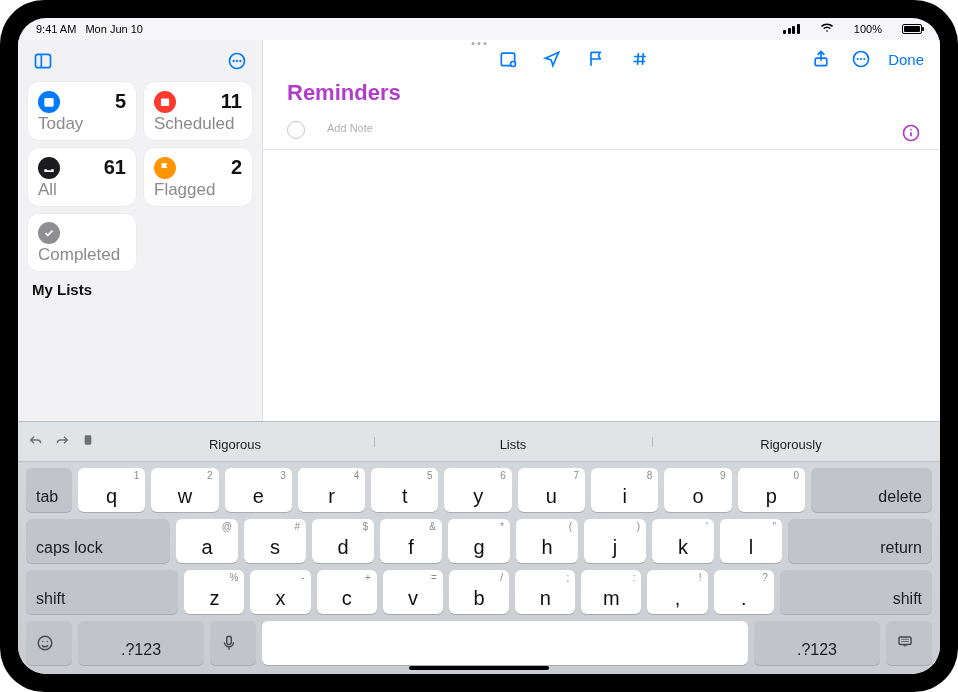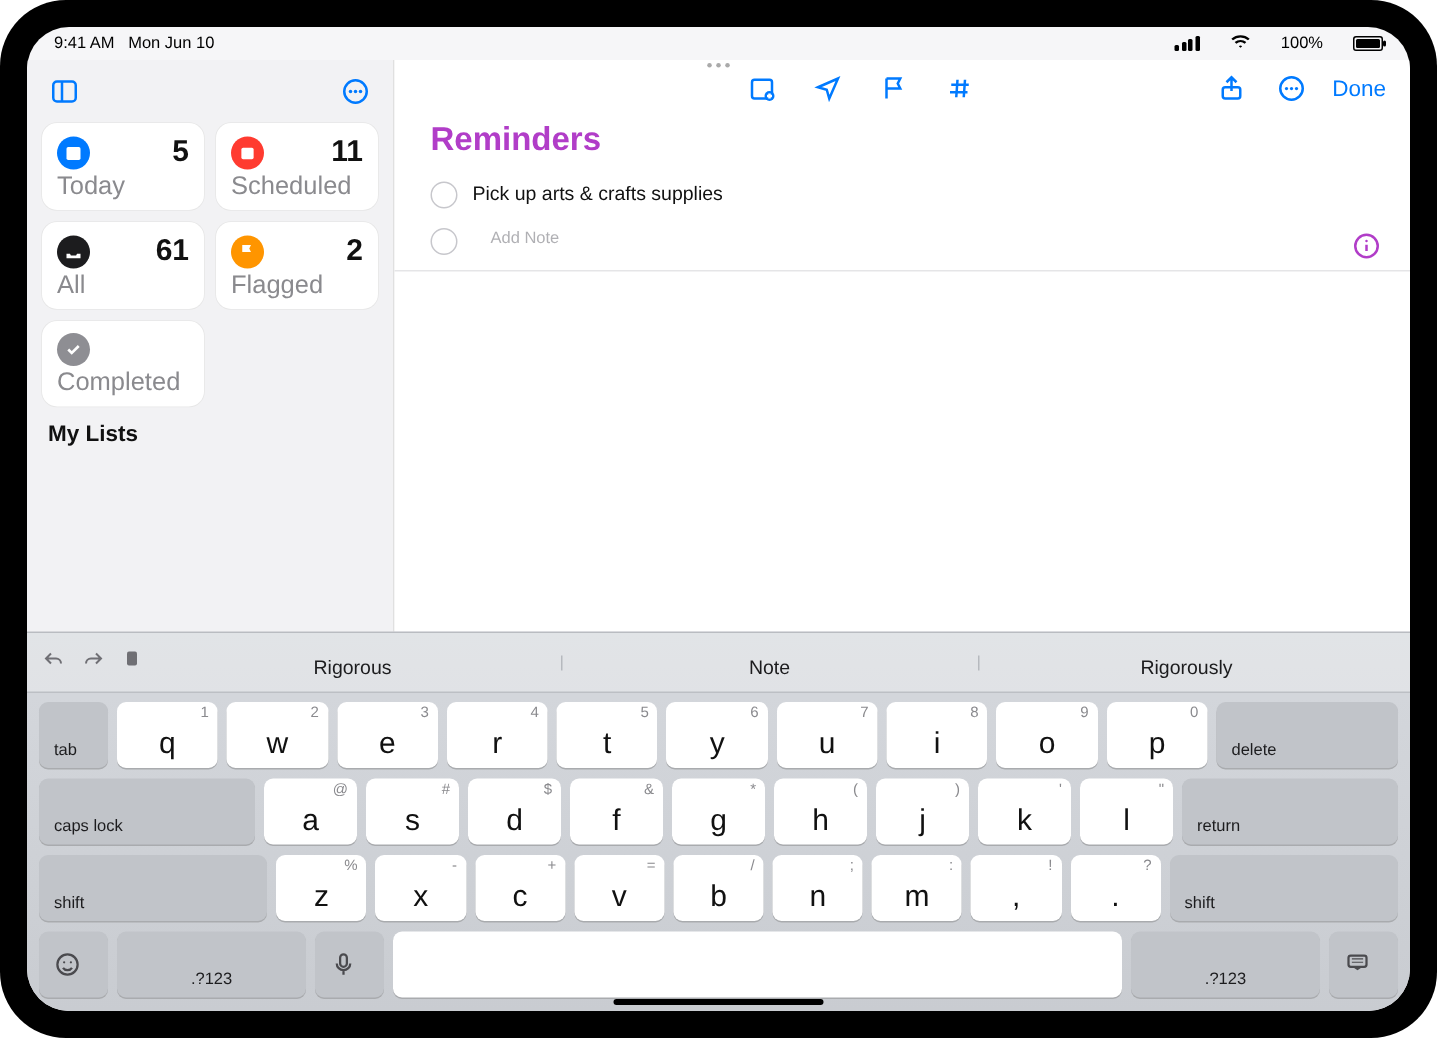--- a/index.html
+++ b/index.html
@@ -82,22 +82,22 @@
 
   .kb{padding:6px 8px 2px;}
   .krow{display:flex;gap:6px;margin-bottom:7px;}
   .key{
     background:#fff;border-radius:6px;box-shadow:0 1px 0 #a9abae;
     display:flex;align-items:flex-end;justify-content:center;
     font-size:20px;color:#111;position:relative;padding-bottom:4px;
     height:44px;flex:1;
   }
   .key .alt{position:absolute;top:2px;right:6px;font-size:10px;color:#8a8a8e;}
-  .key.mod{background:#c1c4c9;font-size:11px;justify-content:flex-start;padding:0 10px 6px;align-items:flex-end;color:#1c1c1e;}
-  .key.mod.right{}
+  .key.mod{background:#c1c4c9;font-size:16px;justify-content:flex-start;padding:0 10px 6px;align-items:flex-end;color:#1c1c1e;}
+  .key.mod.right{justify-content:flex-end;}
   .key.space{flex:5.5;}
   .key.wide1{flex:1.5;} .key.wide2{flex:2;} .key.wide3{flex:2.2;}
   .key.micro{flex:0 0 46px;}
   .key.iconk{align-items:center;padding-bottom:0;}
   .key.iconk svg{width:18px;height:18px;color:#4a4a4e;}
 
   .home-ind{position:absolute;bottom:4px;left:50%;transform:translateX(-50%);width:140px;height:4px;background:#000;border-radius:2px;}
 </style>
 </head>
 <body>
@@ -254,24 +254,20 @@
                   <circle cx="8" cy="12" r="1.3" fill="#007aff"></circle>
                   <circle cx="12" cy="12" r="1.3" fill="#007aff"></circle>
                   <circle cx="16" cy="12" r="1.3" fill="#007aff"></circle>
                 </svg>
               </span>
           <span class="done">Done</span>
         </div>
       </div>
       <div class="title">Reminders</div>
 
-      <div class="todo">
-        <span class="ring"></span>
-        <span class="txt">Pick up arts &amp; crafts supplies</span>
-      </div>
       <div class="todo editing">
         <span class="ring"></span>
         <div>
           <div class="addnote">Add Note</div>
         </div>
         <span class="info-ic iconbtn">
           <svg viewBox="0 0 24 24" fill="none" stroke="#b13dc8" stroke-width="2">
                 <circle cx="12" cy="12" r="9"></circle>
                 <line x1="12" y1="11" x2="12" y2="16"></line>
                 <circle cx="12" cy="8" r="1" fill="#b13dc8" stroke="none"></circle>
@@ -289,21 +285,21 @@
               </svg></span>
         <span><svg viewBox="0 0 24 20" fill="none" stroke="#6f6f74" stroke-width="2">
                 <path d="M15 5l5 5-5 5M20 10H10a5 5 0 00-5 5"></path>
               </svg></span>
         <span><svg viewBox="0 0 24 20" fill="#6f6f74">
                 <rect x="7" y="3" width="10" height="14" rx="2"></rect>
               </svg></span>
       </div>
       <div class="sugg">
         <div>Rigorous</div>
-        <div>Note</div>
+        <div>Lists</div>
         <div>Rigorously</div>
       </div>
     </div>
     <div class="kb">
 
       <div class="krow">
         <div class="key mod micro">
               <span>tab</span>
             </div>
         <div class="key">

